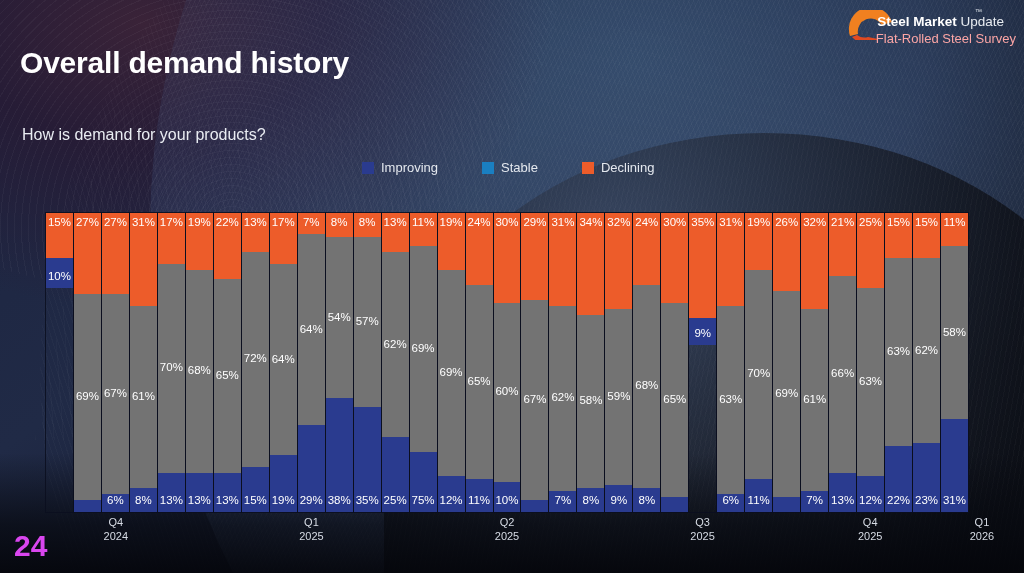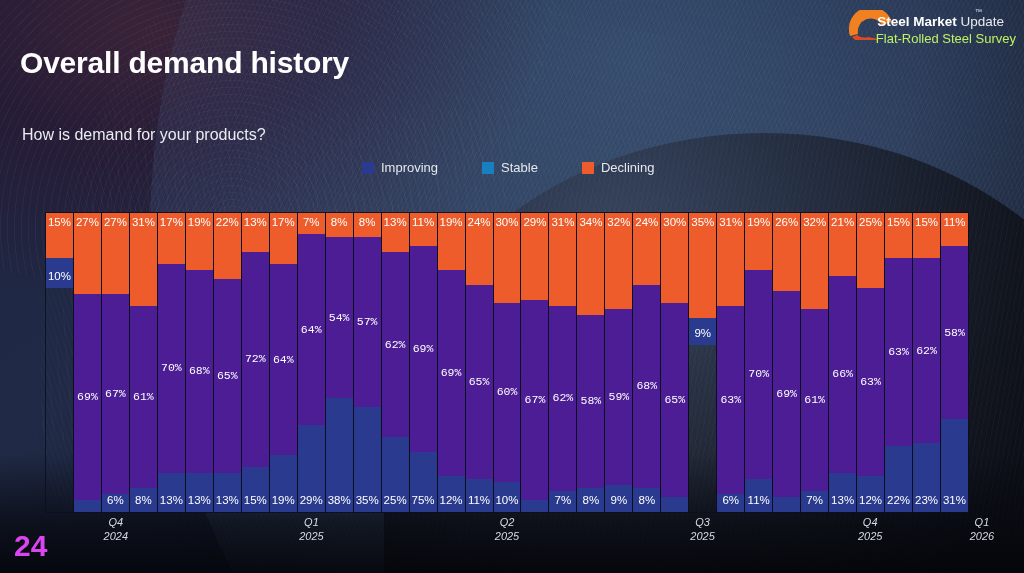--- a/index.html
+++ b/index.html
@@ -73,21 +73,21 @@
   }
   #pagenum {
     position:absolute; left:14px; top:529px;
     font-size:30px; font-weight:bold; color:#d946ef;
   }
 
   
   #logo { position:absolute; right:8px; top:6px; width:200px; height:42px; }
   .logo-l1 { position:absolute; right:12px; top:8px; white-space:nowrap; font-size:13.5px; color:#e8ecf1; }
   .logo-l1 b { font-weight:bold; color:#ffffff; }
-  .logo-l2 { position:absolute; right:0; top:25px; white-space:nowrap; font-size:13px; color:#bef264; }
+  .logo-l2 { position:absolute; right:0; top:25px; white-space:nowrap; font-size:13px; color:#fca5a5; }
   .logo-tm { position:absolute; right:34px; top:2px; font-size:7px; color:#dfe4ea; }
   .logo-arc { position:absolute; left:32px; top:4px; width:46px; height:30px; }
 
   
   #legend {
     position:absolute; left:362px; top:160px;
     display:flex; gap:44px; align-items:center;
   }
   .lg { display:flex; align-items:center; gap:7px; }
   .lg-sw { width:12px; height:12px; display:block; }
@@ -100,33 +100,33 @@
     display:flex; align-items:flex-end; gap:1px;
   }
   .bar {
     flex:1 1 0; height:100%;
     display:flex; flex-direction:column;
     position:relative;
     outline:1px solid rgba(10,14,30,0.85);
   }
   .seg { position:relative; width:100%; overflow:visible; }
   .seg-d { background:#ed5c2a; }
-  .seg-s { background:#4c1d95;font-family:Liberation Mono, monospace; }
+  .seg-s { background:#737373; }
   .seg-i { background:#2a3b8f; }
   .vlabel {
     position:absolute; left:50%; transform:translateX(-50%);
     font-size:11.5px; color:#ffffff; white-space:nowrap;
     line-height:1;
   }
   .vl-top { top:4px; }
   .vl-mid { top:50%; transform:translate(-50%,-50%); }
   .vl-bot { bottom:5px; }
 
   
-  #xaxis { position:absolute; left:46px; top:516px; width:922px; height:40px;font-style:italic; }
+  #xaxis { position:absolute; left:46px; top:516px; width:922px; height:40px; }
   .xtick {
     position:absolute; text-align:center;
     font-size:11px; color:#d6dbe4; line-height:1.25;
     transform:translateX(-50%);
   }
   .xtick .yr { display:block; }
 </style>
 </head>
 <body>
 

